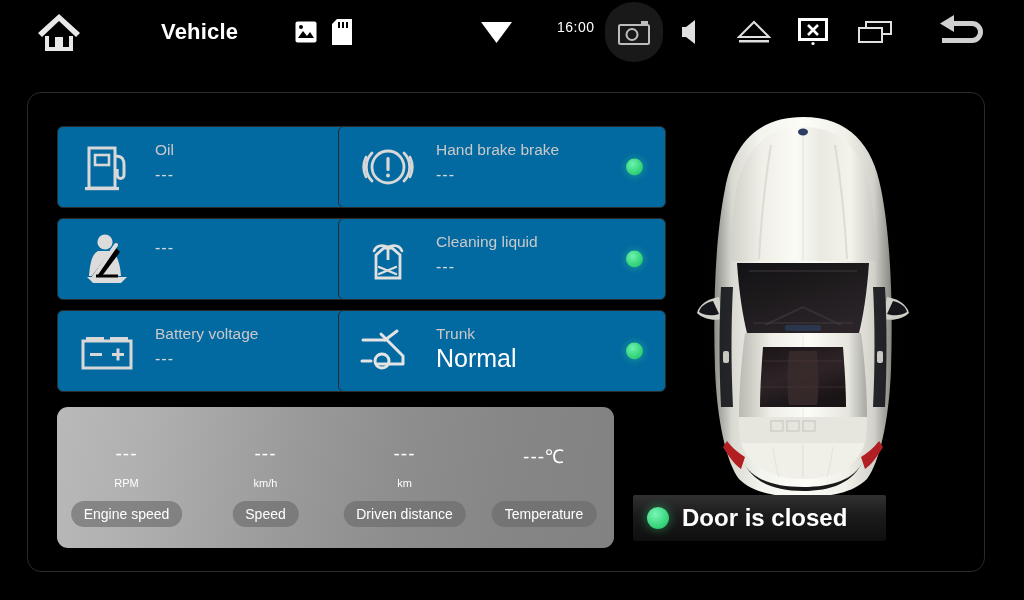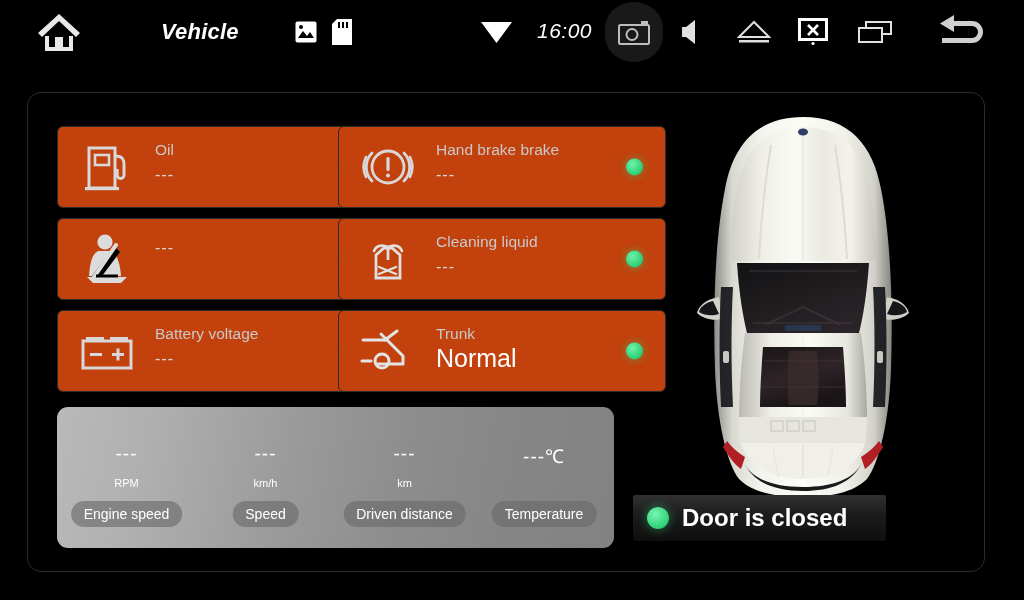--- a/index.html
+++ b/index.html
@@ -10,34 +10,33 @@
     overflow: hidden;
   }
   #app { position: relative; width: 1024px; height: 600px; background: #000; }
 
   
   .statusbar {
     position: absolute; top: 0; left: 0;
     width: 872px; height: 64px;
     display: flex; align-items: center;
     color: #fff;
-    font-style: italic;
   }
   .sb-home { position: absolute; left: 36px; top: 11px; }
   .sb-title {
     position: absolute; left: 161px; top: 19px;
     font-size: 22px; font-weight: bold; color: #fff;
     letter-spacing: 0.2px;
   }
   .sb-img { position: absolute; left: 295px; top: 21px; }
   .sb-sd  { position: absolute; left: 332px; top: 19px; }
   .sb-wifi{ position: absolute; left: 481px; top: 20px; }
   .sb-clock {
-    position: absolute; left: 537px; top: 19px;
-    font-size: 21px; color: #fff; letter-spacing: 0.5px;
+    position: absolute; left: 557px; top: 19px;
+    font-size: 14px; color: #fff; letter-spacing: 0.5px;
   }
   .sb-camera-pill {
     position: absolute; left: 605px; top: 2px;
     width: 58px; height: 60px;
     background: #191919;
     border-radius: 29px / 26px;
   }
   .sb-camera { position: absolute; left: 618px; top: 20px; }
   .sb-speaker { position: absolute; left: 682px; top: 18px; }
   .sb-eject   { position: absolute; left: 737px; top: 19px; }
@@ -54,21 +53,21 @@
     border-radius: 14px;
     background: #000;
   }
 
   
   .card {
     position: absolute;
     width: 328px; height: 82px;
     border: 1px solid #2b2b2b;
     border-radius: 6px;
-    background: #c2410c;
+    background: #0369a1;
   }
   .card-icon {
     position: absolute; left: 18px; top: 50%;
     transform: translateY(-50%);
     width: 62px; height: 62px;
     display: flex; align-items: center; justify-content: center;
   }
   .card-text {
     position: absolute; left: 97px; top: 13px;
     width: 145px;

